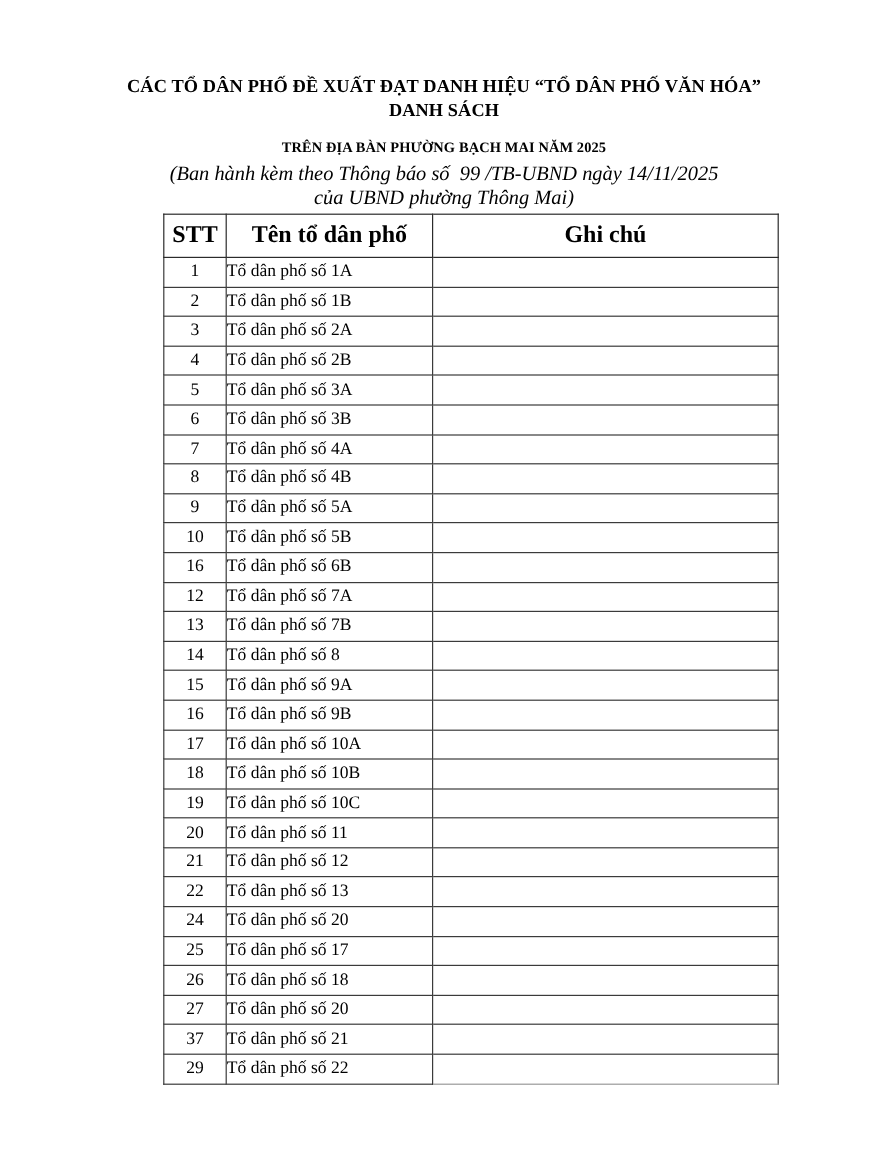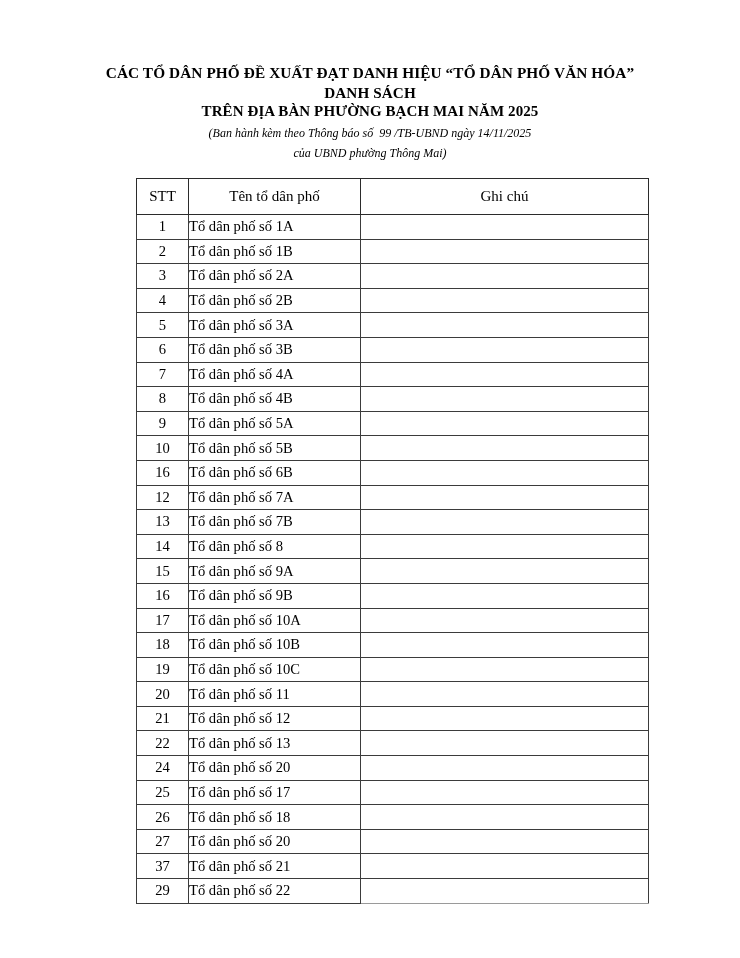--- a/index.html
+++ b/index.html
@@ -33,25 +33,25 @@
   }
   .title-line {
     font-weight: bold;
     font-size: 15.2px;
     line-height: 19.5px;
     letter-spacing: 0.1px;
     white-space: nowrap;
   }
   .title-line.l1 { font-size: 15.2px; }
   .title-line.l2 { font-size: 15.3px; }
-  .title-line.l3 { font-size: 15px; }
+  .title-line.l3 { font-size: 12px; margin-top: 12px; }
 
   .subtitle-line {
     font-style: italic;
-    font-size: 12px;
+    font-size: 17px;
     line-height: 20px;
     white-space: pre;
   }
   .subtitle-block { margin-top: 1px; }
 
   
   .table-wrap {
     position: absolute;
     top: 178px;
     left: 136px;
@@ -71,24 +71,24 @@
     border: 1px solid #3b3b3b;
     padding: 0;
     vertical-align: middle;
     font-size: 14.6px;
     background: #ffffff;
   }
 
   
   table.doc-table thead th {
     height: 35px;
-    font-weight: normal;
+    font-weight: bold;
     text-align: center;
     border-color: #2b2b2b;
-    font-size: 15px;
+    font-size: 20px;
   }
   table.doc-table thead th.th-note {
     border-color: #2b2b2b #2b2b2b #2b2b2b #2b2b2b;
   }
 
   
   table.doc-table tbody td {
     height: 23.6px;
   }
   td.cell-stt {

